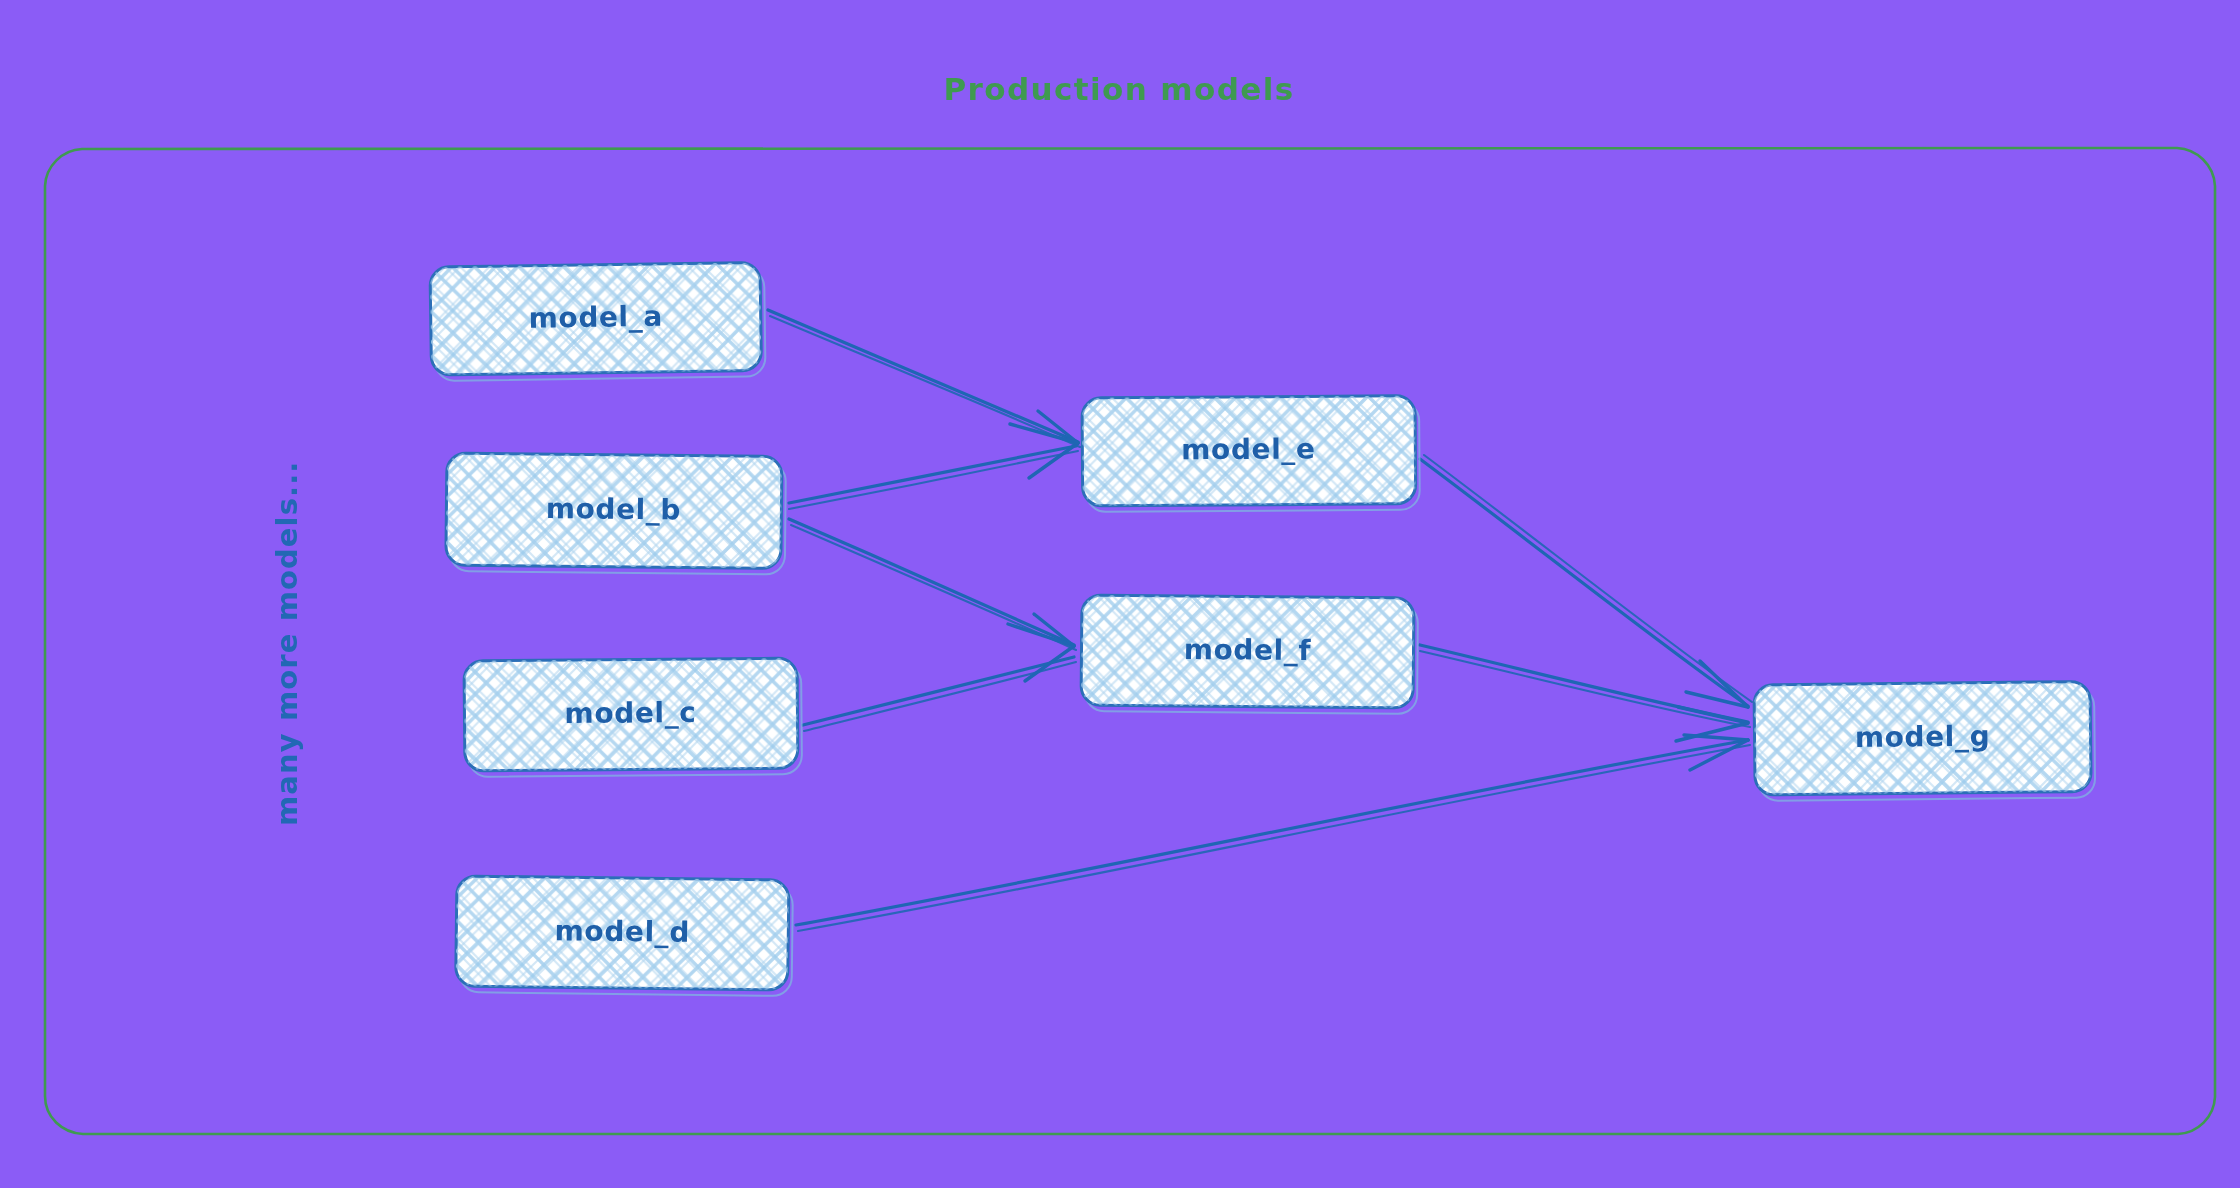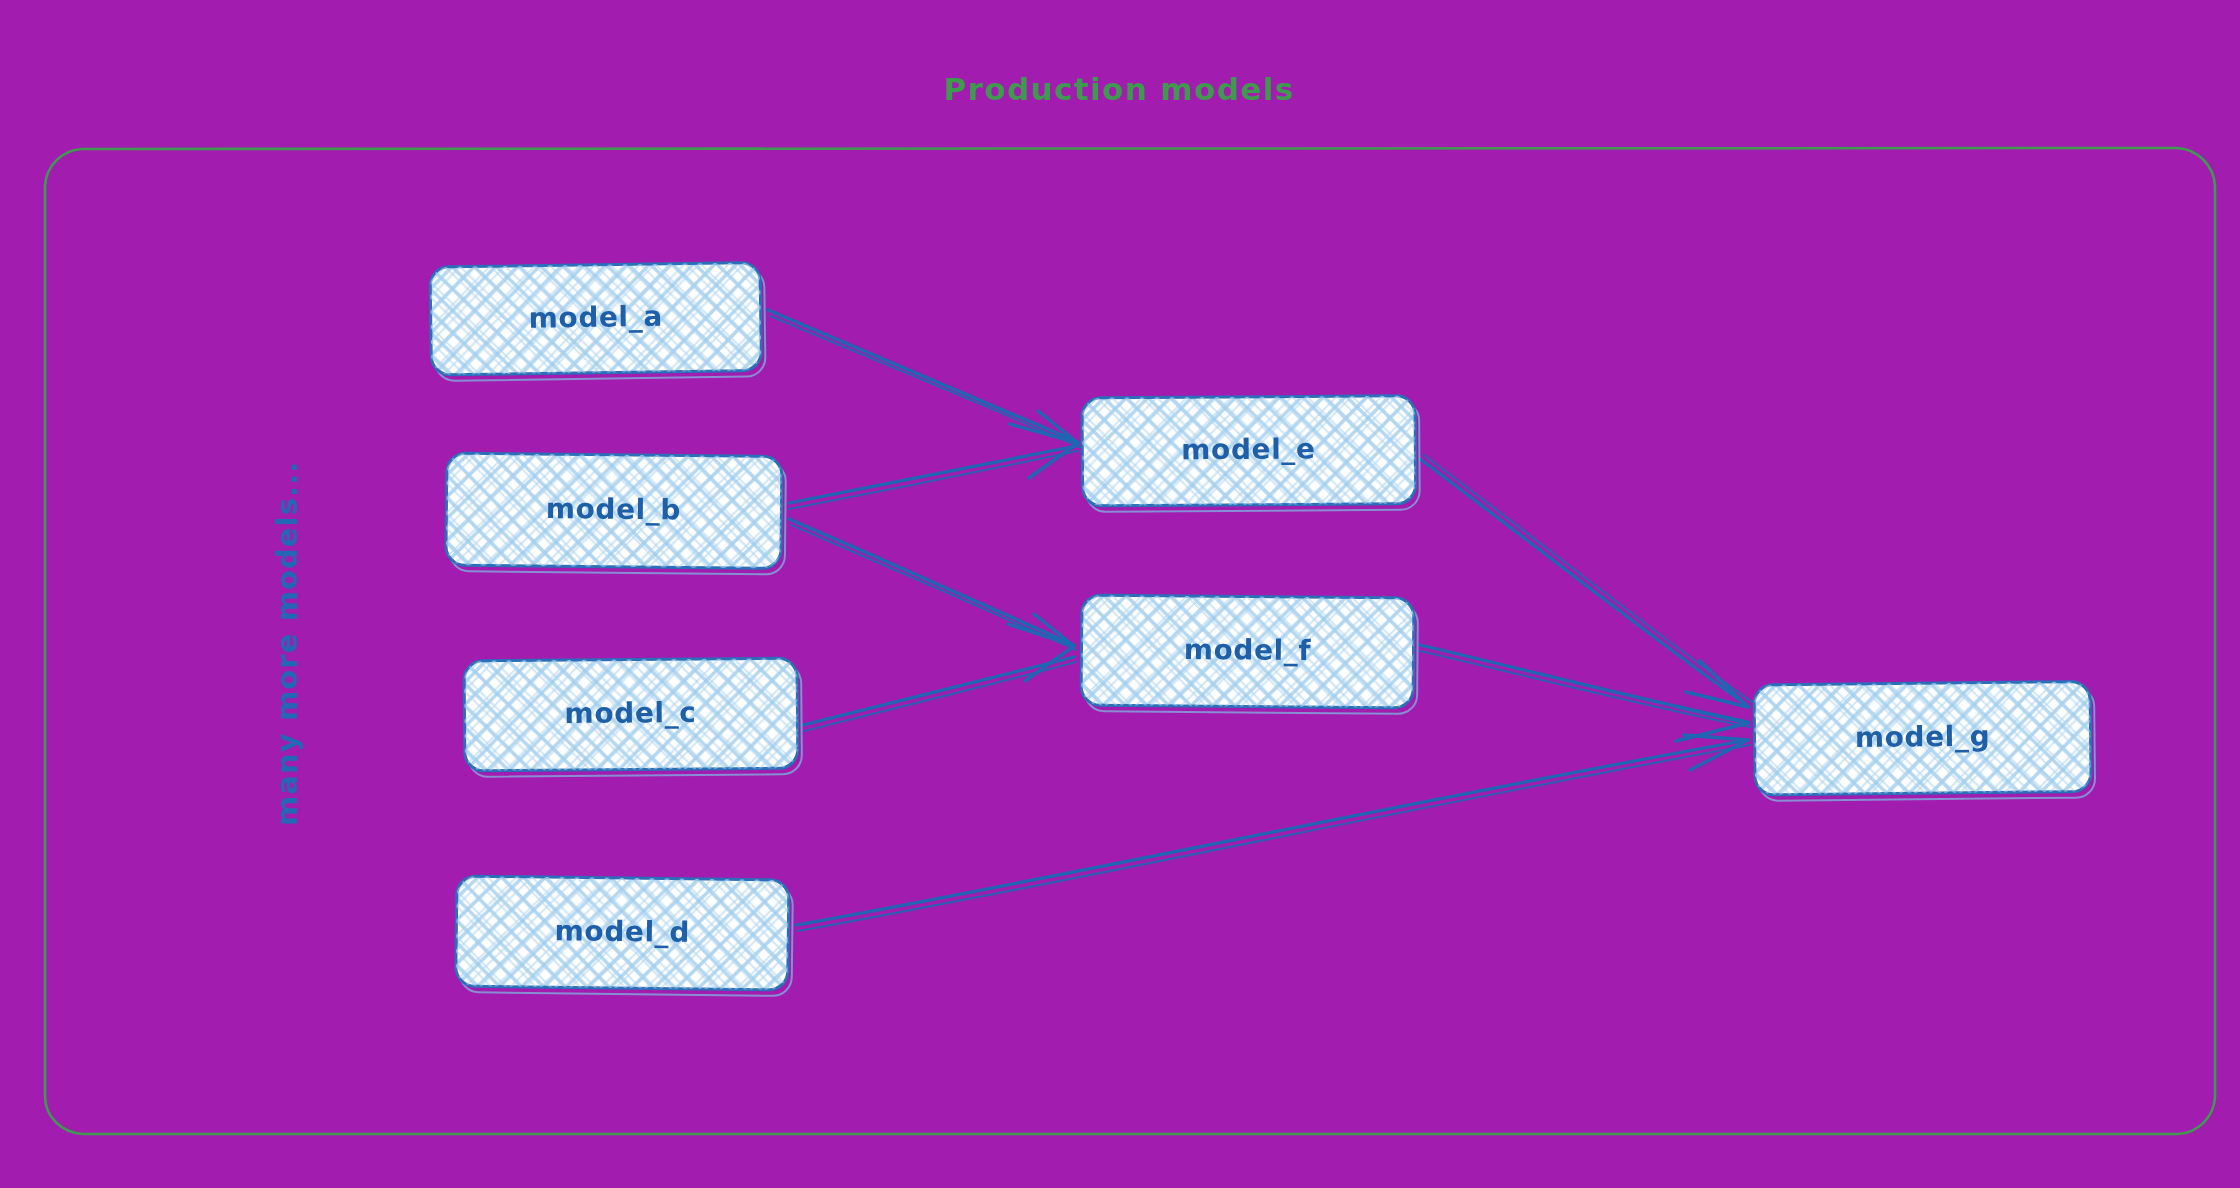--- a/index.html
+++ b/index.html
@@ -8,21 +8,21 @@
     padding: 0;
     background: #ffffff;
   }
   body {
     font-family: "DejaVu Sans", sans-serif;
   }
   #stage {
     position: relative;
     width: 2240px;
     height: 1188px;
-    background: #a21caf;
+    background: #8b5cf6;
     overflow: hidden;
   }
   #diagram-svg {
     position: absolute;
     left: 0;
     top: 0;
     width: 2240px;
     height: 1188px;
   }
   .sketch-title {

